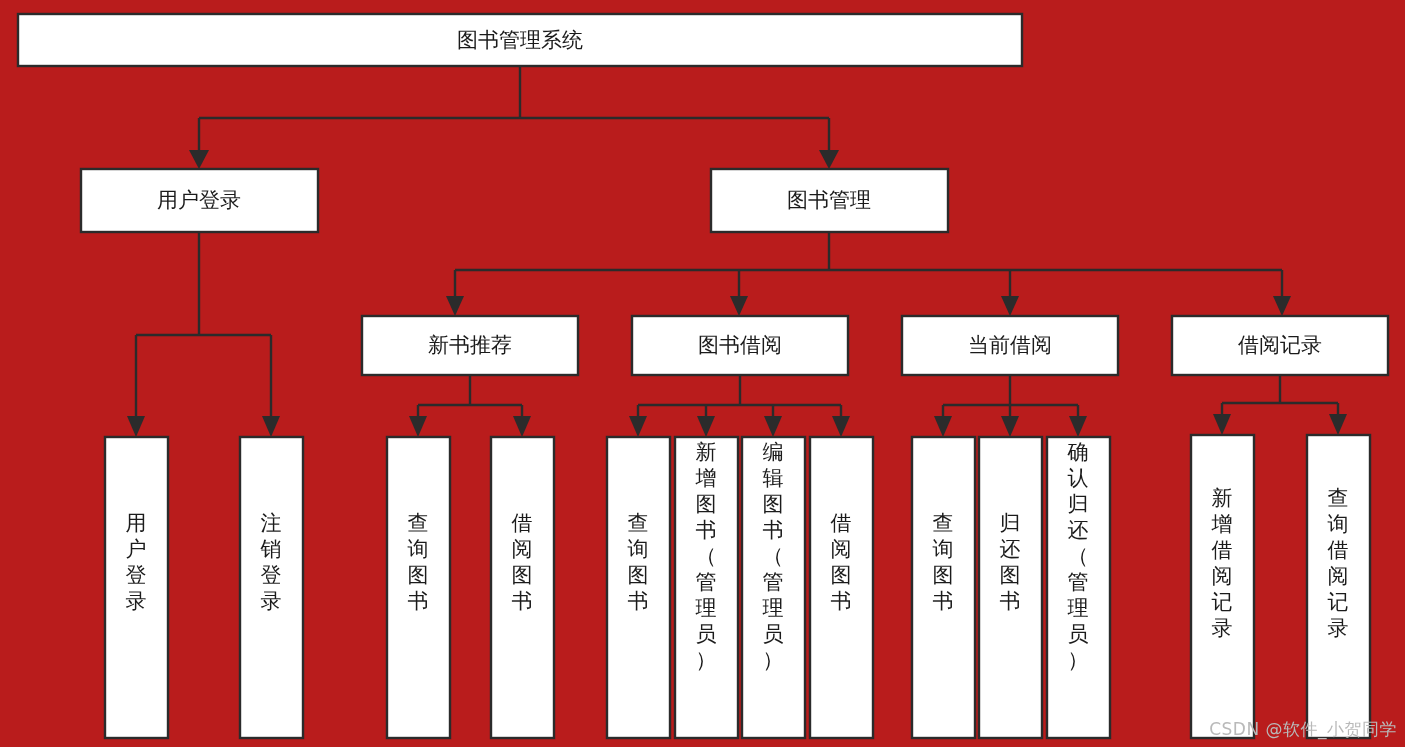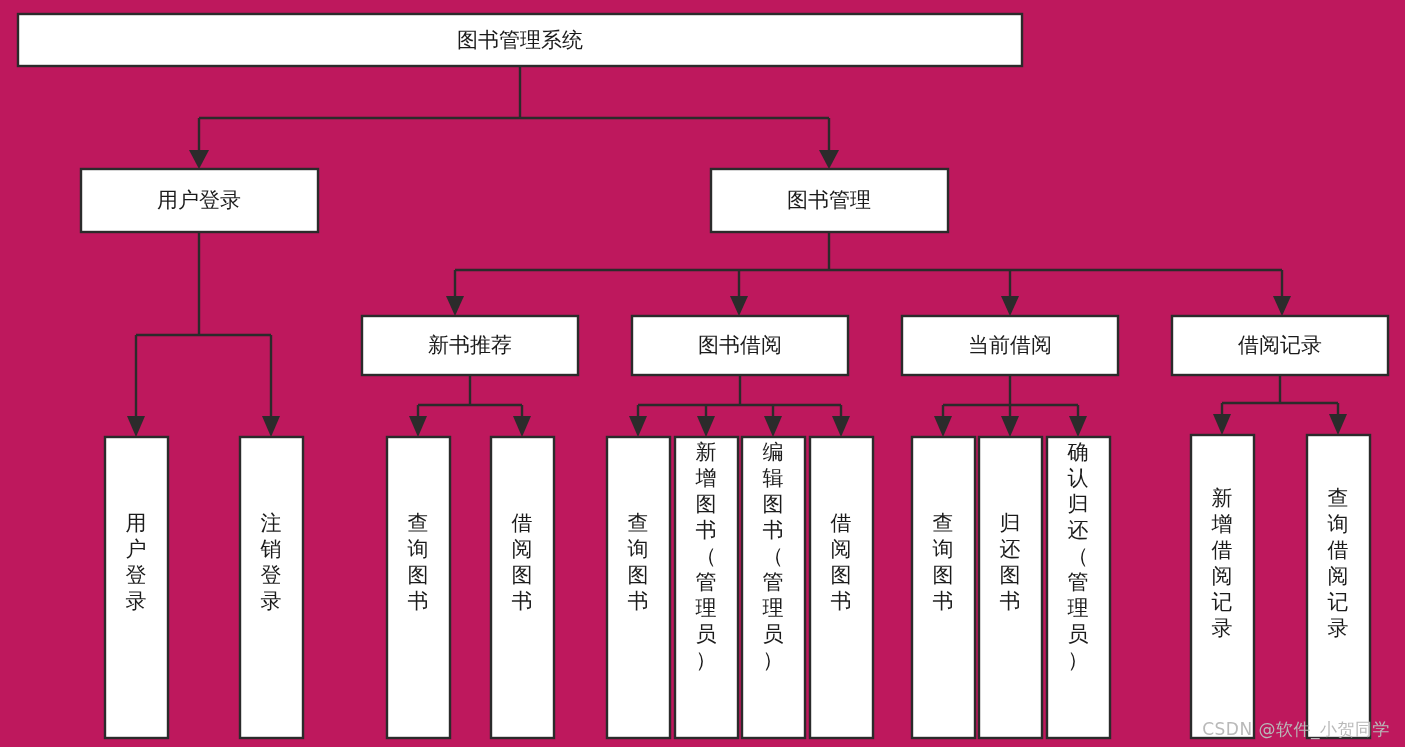--- a/index.html
+++ b/index.html
@@ -10,21 +10,21 @@
   body {
     width: 1405px;
     height: 747px;
     font-family: "DejaVu Sans", "Liberation Sans", sans-serif;
     overflow: hidden;
   }
   #diagram-root {
     position: relative;
     width: 1405px;
     height: 747px;
-    background: #be185d;
+    background: #b91c1c;
   }
   svg#tree-svg {
     position: absolute;
     left: 0;
     top: 0;
     width: 1405px;
     height: 747px;
     display: block;
   }
   .node-box {
@@ -50,21 +50,21 @@
     stroke-width: 2.4;
     fill: none;
     stroke-linecap: butt;
   }
   .arrow-head {
     fill: #2b2b2b;
     stroke: none;
   }
   .watermark {
     position: absolute;
-    right: 15px;
+    right: 8px;
     bottom: 6px;
     font-family: "DejaVu Sans", "Liberation Sans", sans-serif;
     font-size: 17px;
     color: #b9b9b9;
     white-space: nowrap;
     letter-spacing: 0.5px;
     pointer-events: none;
   }
 </style>
 </head>

